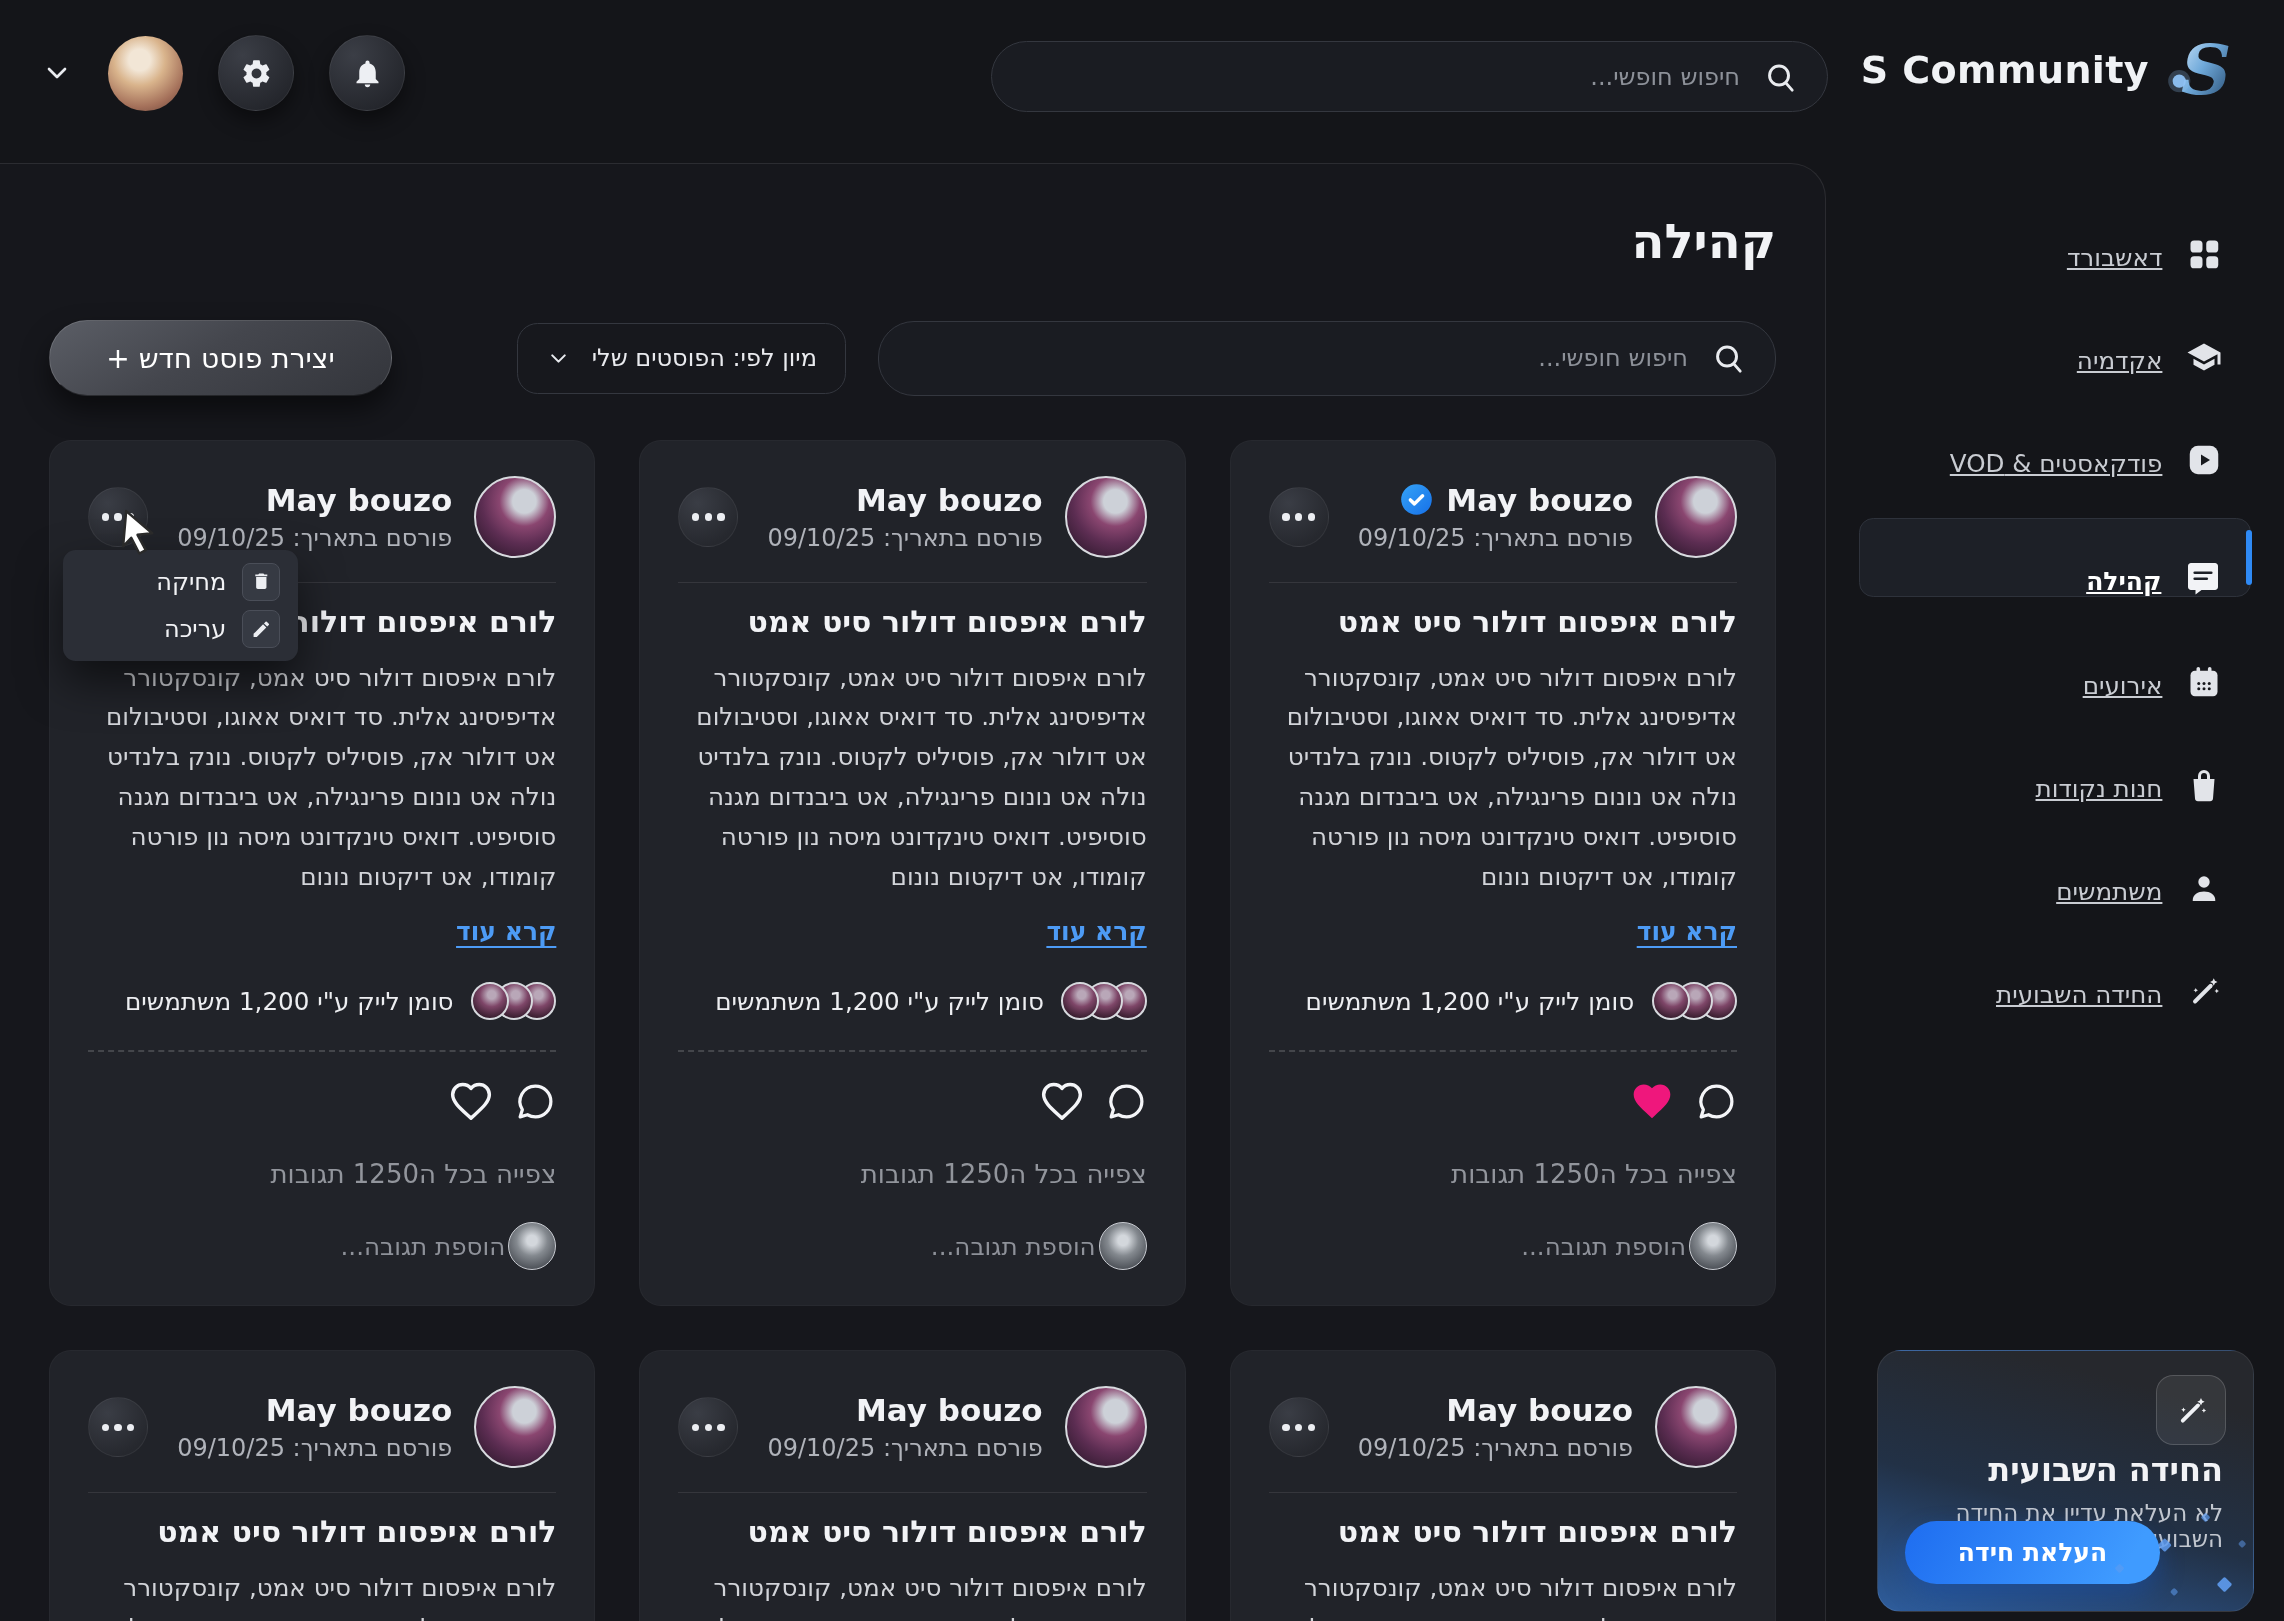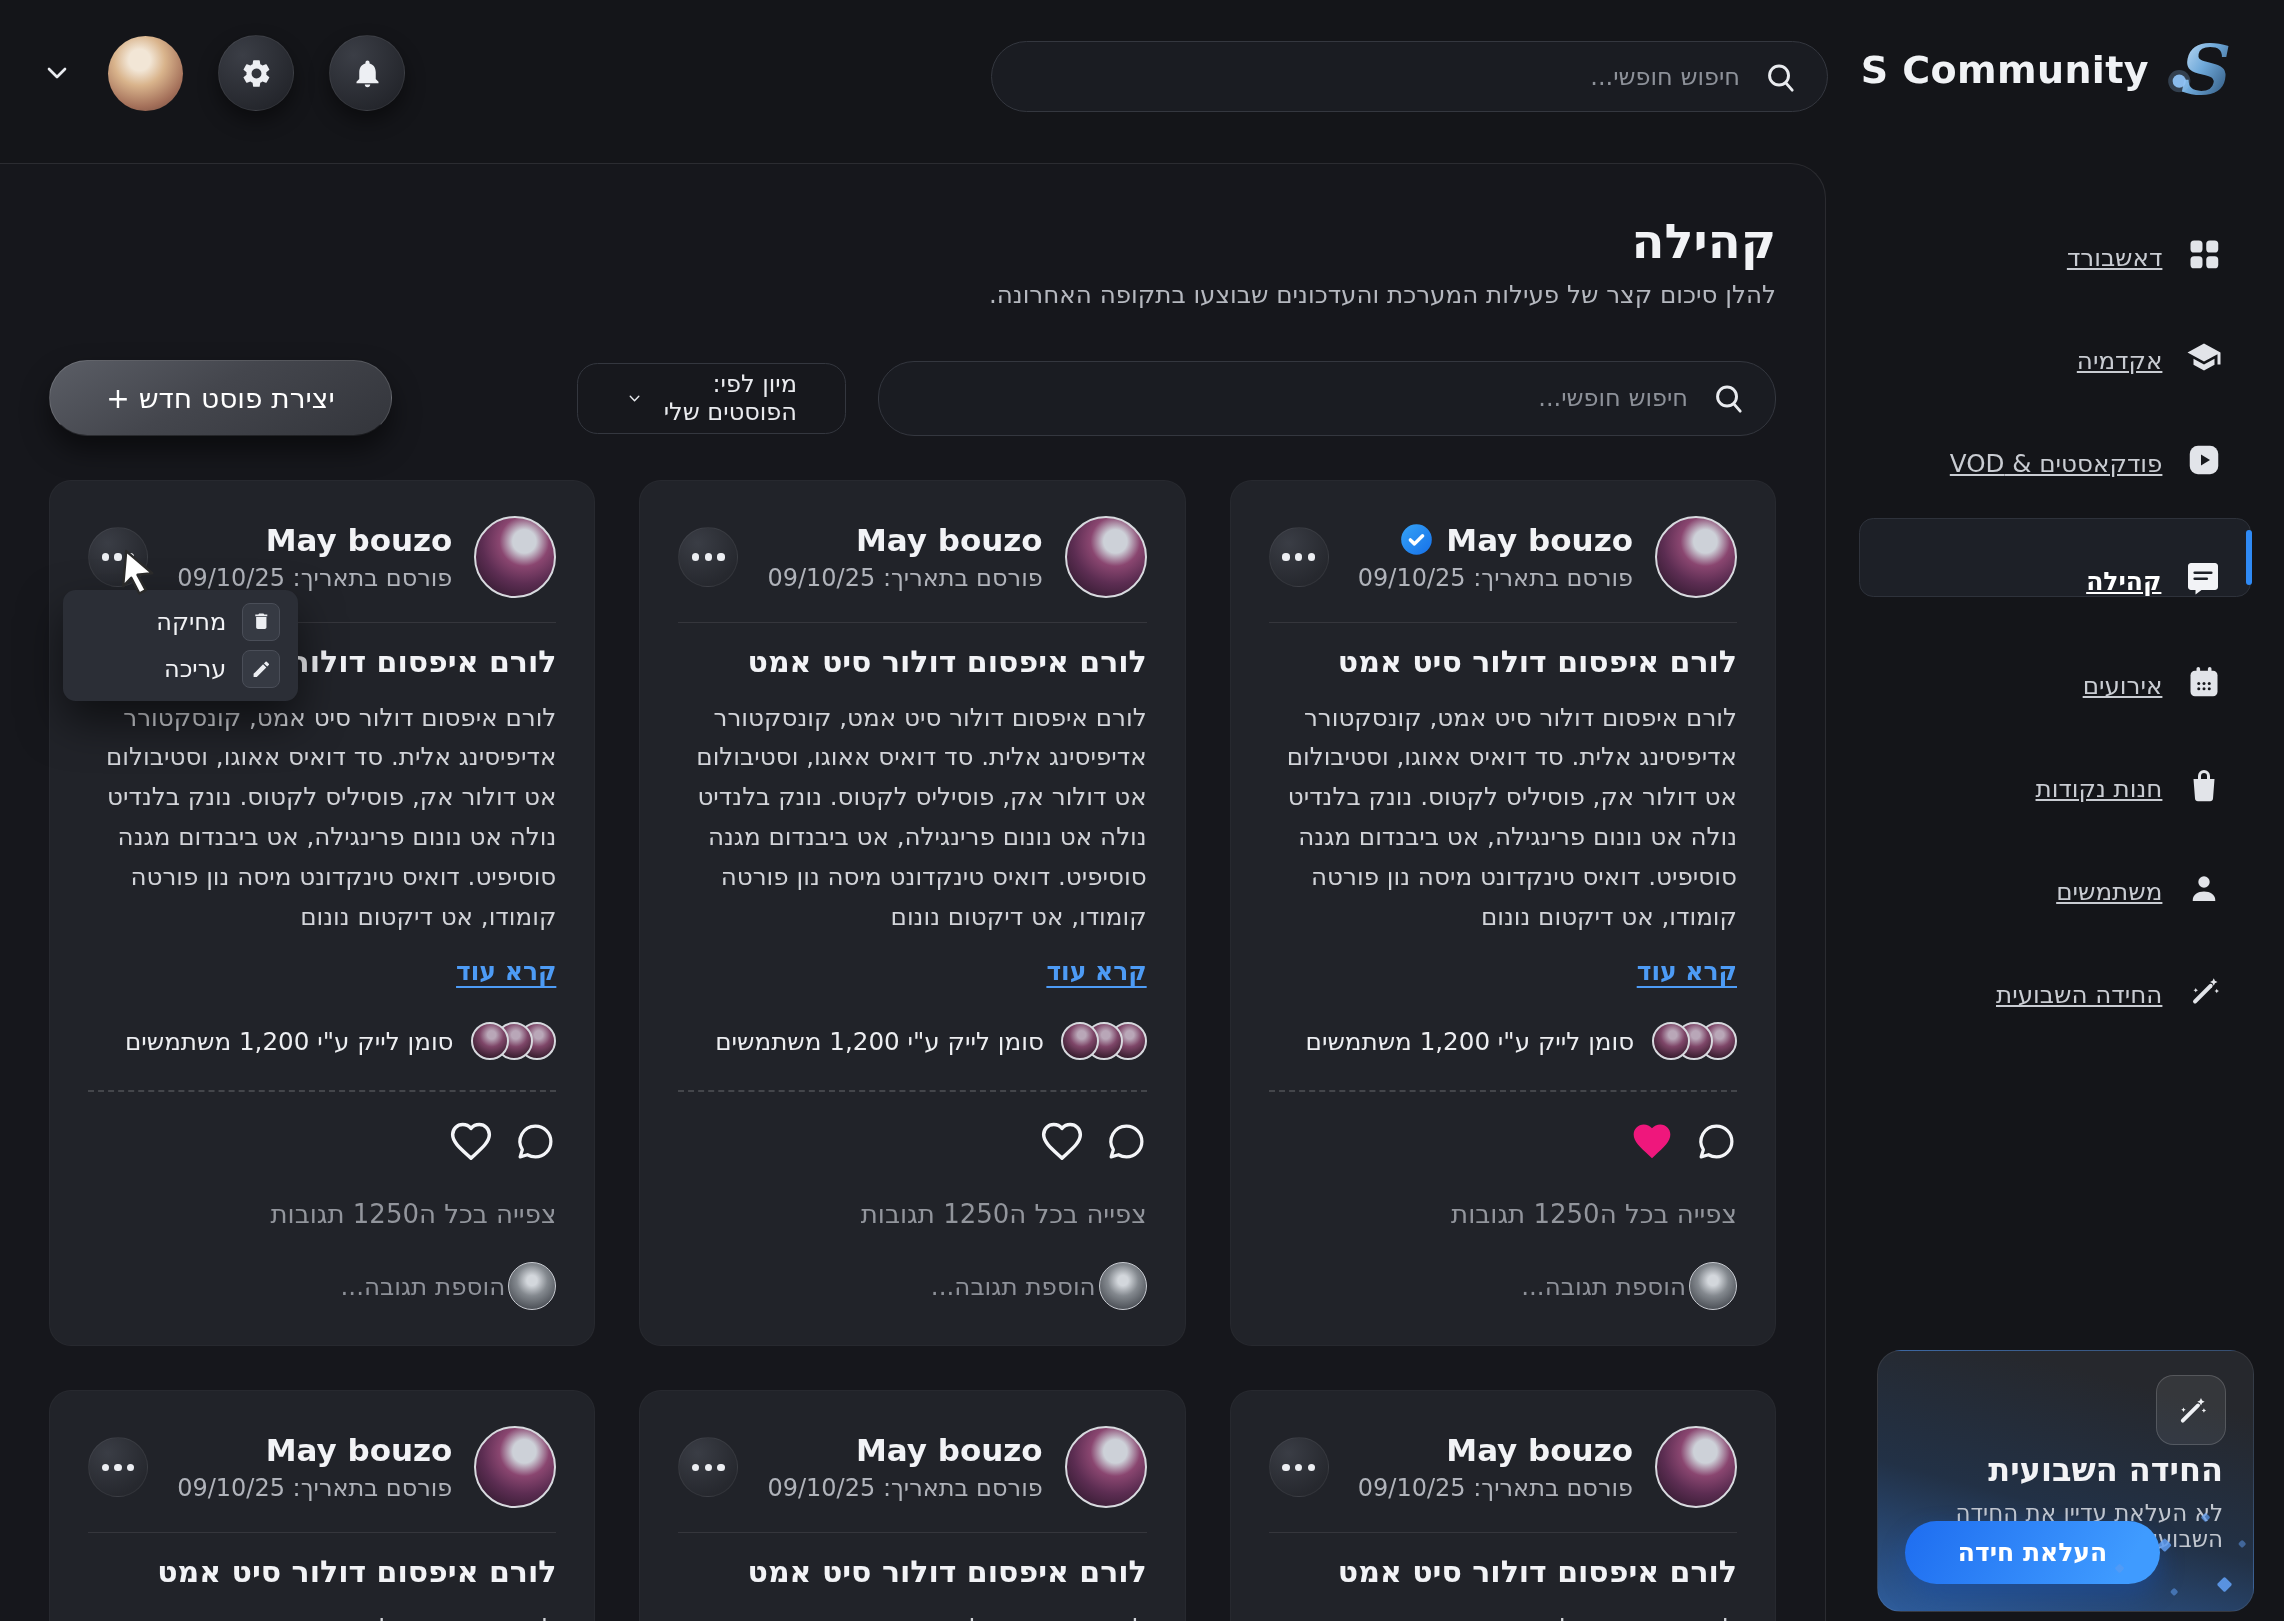--- a/index.html
+++ b/index.html
@@ -45,22 +45,22 @@
     border-radius:4px; background:#2f8af5; }
   
   .panel{ position:absolute; top:163px; right:458px; left:0; bottom:-32px;
     background:#16171c; border:1.6px solid rgba(255,255,255,.09);
     border-left:none; border-bottom:none; border-radius:0 35px 0 0;
     padding:49px 49px 0 49px; }
   .page-title{ font-size:48px; font-weight:bold; }
   .page-sub{ margin-top:11px; font-size:24.6px; color:#b5b8bf; }
   .controls{ margin-top:51px; display:flex; align-items:center; gap:32px; }
   .ctl-search{ width:898px; height:75px; flex:none; }
-  .sort-box{ width:269px; height:71px; border:1.6px solid #34373f; border-radius:20.6px; background:#17181d;
-    display:flex; align-items:center; justify-content:space-between; padding:0 48px; cursor:pointer; }
+  .sort-box{ width:329px; height:71px; border:1.6px solid #34373f; border-radius:20.6px; background:#17181d;
+    display:flex; align-items:center; justify-content:space-between; padding:0 28px; cursor:pointer; }
   .sort-box .lbl{ font-size:24px; color:#e9eaee; }
   .sort-box svg{ width:25px; height:25px; }
   .create-btn{ margin-inline-start:auto; width:343px; height:76px; border-radius:38px; border:1.6px solid rgba(255,255,255,.14);
     border-bottom-color:rgba(0,0,0,.5);
     background:linear-gradient(150deg,#5b5e66 0%,#43454c 45%,#333archive 0); 
     background:linear-gradient(150deg,#5b5e66 0%,#44464d 45%,#33353b 100%);
     color:#fff; font-size:28px; font-weight:normal; font-family:inherit;
     box-shadow:0 14.3px 27px rgba(0,0,0,.5); cursor:pointer; }
   
   .grid{ margin-top:44px; display:grid; grid-template-columns:repeat(3,1fr); gap:44px; }
@@ -256,21 +256,20 @@
       <path d="M20.5 10.5l.5 1 1 .5-1 .5-.5 1-.5-1-1-.5 1-.5z"></path>
       <path d="M6.5 10l.5 1 1 .5-1 .5-.5 1-.5-1-1-.5 1-.5z"></path>
         </g>
     </svg>
     <span class="side-label">החידה השבועית</span>
   </div>
 </nav>
 
 <main class="panel">
   <h1 class="page-title">קהילה</h1>
-  <p class="page-sub">להלן סיכום קצר של פעילות המערכת והעדכונים שבוצעו בתקופה האחרונה.</p>
 
   <div class="controls">
     <div class="ctl-search search-pill">
       <input type="text" placeholder="חיפוש חופשי..." style="">
       <svg class="mag" viewBox="0 0 24 24">
         <circle cx="11" cy="11" r="6.5" class="st" stroke="#c7cad1"></circle>
         <line x1="15.8" y1="16.2" x2="20" y2="21" class="st" stroke="#c7cad1"></line>
       </svg>
     </div>
     <div class="sort-box">

